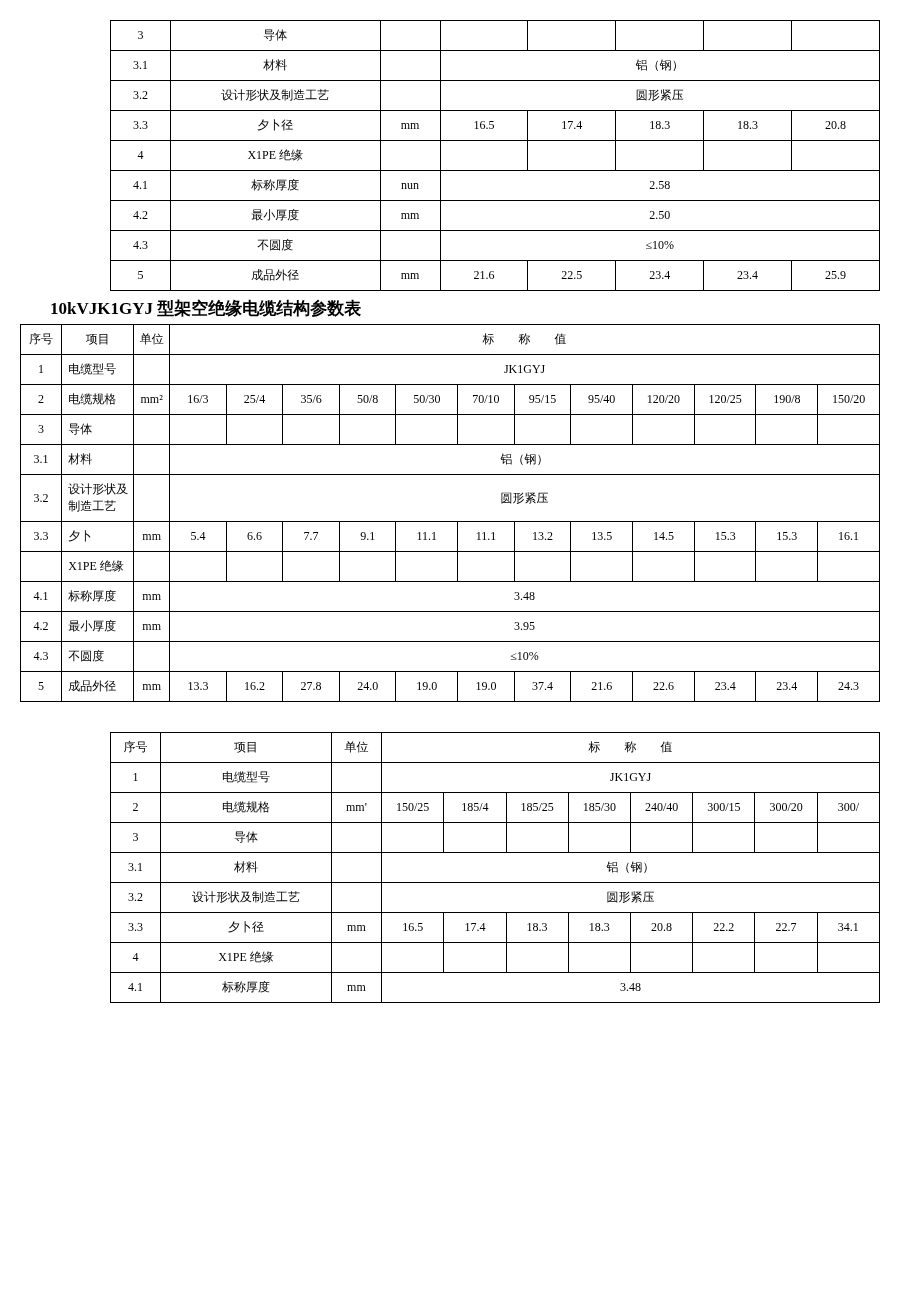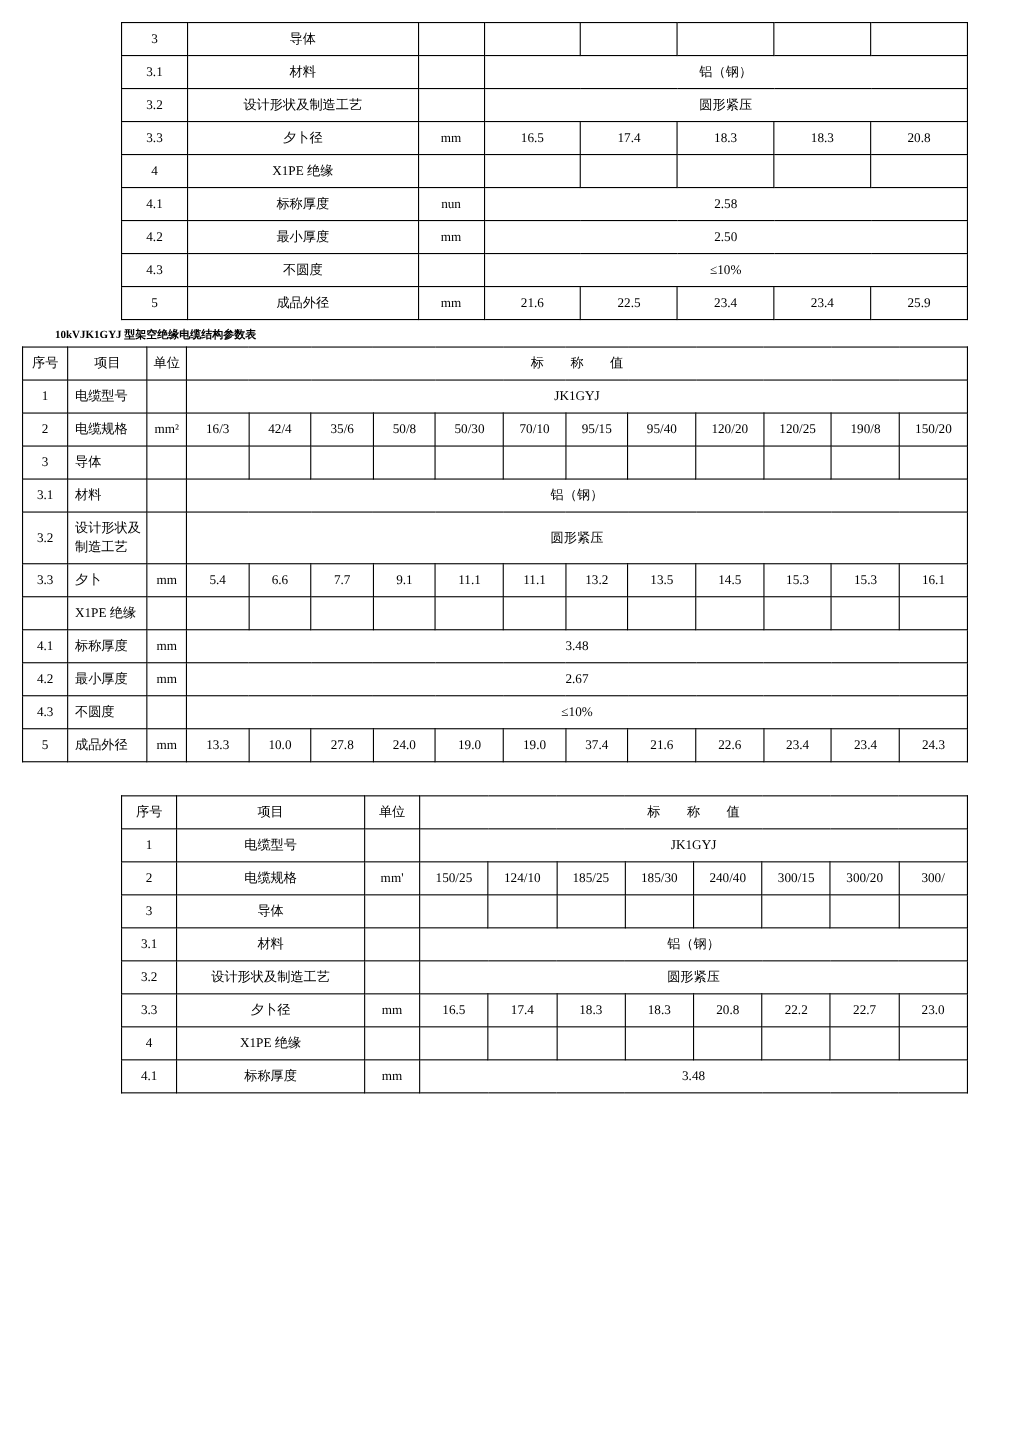--- a/index.html
+++ b/index.html
@@ -16,21 +16,21 @@
   }
   td, th {
     border: 1px solid #000;
     text-align: center;
     vertical-align: middle;
     padding: 6px 2px;
     font-weight: normal;
   }
   .caption {
     font-family: "SimSun", "宋体", serif;
-    font-size: 10px;
+    font-size: 17px;
     font-weight: bold;
     text-align: left;
     padding: 2px 0 4px 40px;
   }
   .t1 { width: 770px; margin-left: 100px; }
   .t2 { width: 860px; margin-left: 10px; }
   .t3 { width: 770px; margin-left: 100px; margin-top: 30px; }
   .left { text-align: left; padding-left: 6px; }
 </style>
 </head>
@@ -152,21 +152,21 @@
         <td>1</td>
         <td class="left">电缆型号</td>
         <td></td>
         <td colspan="12">JK1GYJ</td>
       </tr>
       <tr>
         <td>2</td>
         <td class="left">电缆规格</td>
         <td>mm²</td>
         <td>16/3</td>
-        <td>42/4</td>
+        <td>25/4</td>
         <td>35/6</td>
         <td>50/8</td>
         <td>50/30</td>
         <td>70/10</td>
         <td>95/15</td>
         <td>95/40</td>
         <td>120/20</td>
         <td>120/25</td>
         <td>190/8</td>
         <td>150/20</td>
@@ -237,34 +237,34 @@
       <tr>
         <td>4.1</td>
         <td class="left">标称厚度</td>
         <td>mm</td>
         <td colspan="12">3.48</td>
       </tr>
       <tr>
         <td>4.2</td>
         <td class="left">最小厚度</td>
         <td>mm</td>
-        <td colspan="12">2.67</td>
+        <td colspan="12">3.95</td>
       </tr>
       <tr>
         <td>4.3</td>
         <td class="left">不圆度</td>
         <td></td>
         <td colspan="12">≤10%</td>
       </tr>
       <tr>
         <td>5</td>
         <td class="left">成品外径</td>
         <td>mm</td>
         <td>13.3</td>
-        <td>10.0</td>
+        <td>16.2</td>
         <td>27.8</td>
         <td>24.0</td>
         <td>19.0</td>
         <td>19.0</td>
         <td>37.4</td>
         <td>21.6</td>
         <td>22.6</td>
         <td>23.4</td>
         <td>23.4</td>
         <td>24.3</td>
@@ -297,21 +297,21 @@
         <td>1</td>
         <td>电缆型号</td>
         <td></td>
         <td colspan="8">JK1GYJ</td>
       </tr>
       <tr>
         <td>2</td>
         <td>电缆规格</td>
         <td>mm'</td>
         <td>150/25</td>
-        <td>124/10</td>
+        <td>185/4</td>
         <td>185/25</td>
         <td>185/30</td>
         <td>240/40</td>
         <td>300/15</td>
         <td>300/20</td>
         <td>300/</td>
       </tr>
       <tr>
         <td>3</td>
         <td>导体</td>
@@ -341,21 +341,21 @@
         <td>3.3</td>
         <td>夕卜径</td>
         <td>mm</td>
         <td>16.5</td>
         <td>17.4</td>
         <td>18.3</td>
         <td>18.3</td>
         <td>20.8</td>
         <td>22.2</td>
         <td>22.7</td>
-        <td>23.0</td>
+        <td>34.1</td>
       </tr>
       <tr>
         <td>4</td>
         <td>X1PE 绝缘</td>
         <td></td>
         <td></td>
         <td></td>
         <td></td>
         <td></td>
         <td></td>

